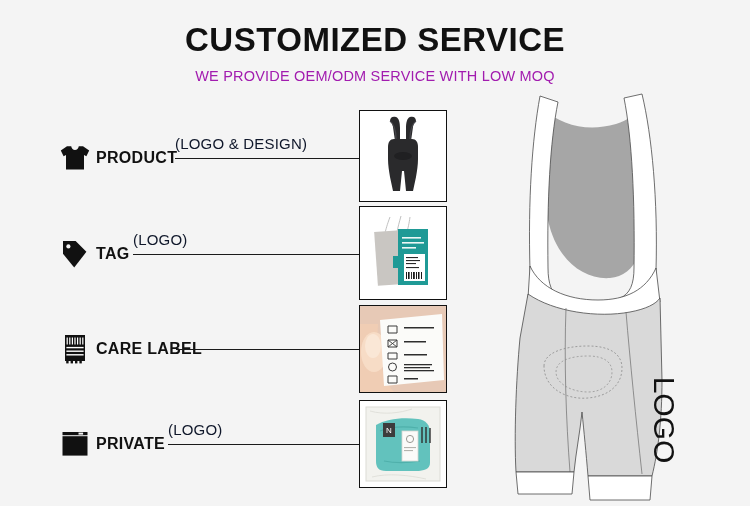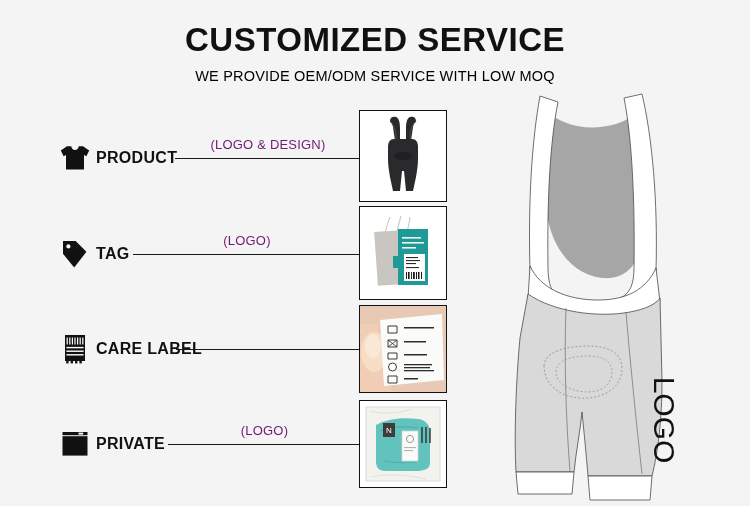--- a/index.html
+++ b/index.html
@@ -35,21 +35,21 @@
     letter-spacing: 0.5px;
     color: #111111;
     line-height: 1.1;
     margin: 0;
     white-space: nowrap;
   }
   .subtitle {
     font-size: 14.5px;
     font-weight: normal;
     letter-spacing: 0.2px;
-    color: #000000;
+    color: #a21caf;
     margin: 10px 0 0 0;
     white-space: nowrap;
   }
 
   
   .row {
     position: absolute;
     left: 0;
     width: 460px;
     height: 96px;
@@ -79,25 +79,25 @@
   .connector {
     position: absolute;
     top: 50%;
     height: 0;
     border-top: 1.6px solid #1a1a1a;
   }
   .connector-caption {
     position: absolute;
     bottom: 50%;
     margin-bottom: 6px;
-    font-size: 13px;
-    color: #701a75;
+    font-size: 15px;
+    color: #0f172a;
     letter-spacing: 0.2px;
     white-space: nowrap;
-    text-align: center;
+    text-align: left;
   }
 
   
   .row-product   .connector { left: 175px; width: 186px; }
   .row-product   .connector-caption { left: 175px; width: 186px; }
   .row-tag       .connector { left: 133px; width: 228px; }
   .row-tag       .connector-caption { left: 133px; width: 228px; }
   .row-care      .connector { left: 176px; width: 185px; }
   .row-care      .connector-caption { left: 176px; width: 185px; }
   .row-package   .connector { left: 168px; width: 193px; }

